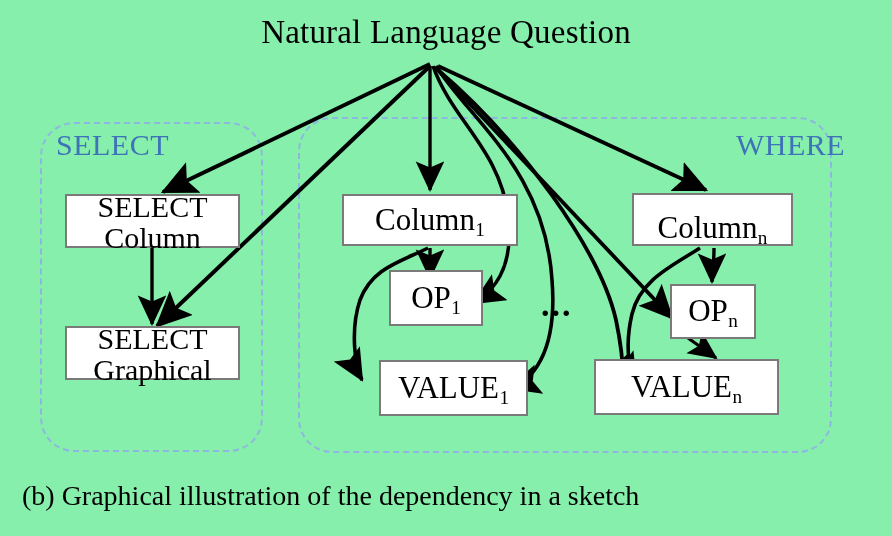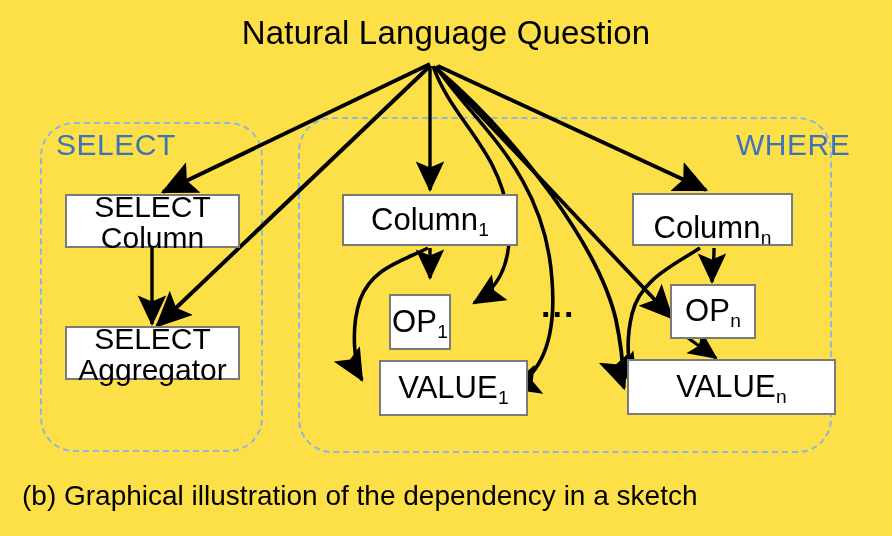--- a/index.html
+++ b/index.html
@@ -4,23 +4,23 @@
 <style>
   html, body {
     margin: 0;
     padding: 0;
     background: #ffffff;
   }
   #canvas {
     position: relative;
     width: 892px;
     height: 536px;
-    background: #fde047;
+    background: #86efac;
     overflow: hidden;
-    font-family: Liberation Sans, sans-serif;
+    font-family: Liberation Serif, serif;
   }
   #wires {
     position: absolute;
     left: 0;
     top: 0;
     width: 892px;
     height: 536px;
     pointer-events: none;
   }
   .title {
@@ -149,44 +149,44 @@
     </g>
   </svg>
 
   <div class="node two-line" style="left:65px; top:194px; width:175px; height:54px; padding-top:2px;">
     <span class="ln">SELECT</span>
     <span class="ln">Column</span>
   </div>
 
   <div class="node two-line" style="left:65px; top:326px; width:175px; height:54px; padding-top:2px;">
     <span class="ln">SELECT</span>
-    <span class="ln">Aggregator</span>
+    <span class="ln">Graphical</span>
   </div>
 
   <div class="node one-line" style="left:342px; top:194px; width:176px; height:52px;">
     <span><span>Column</span><span class="sub">1</span></span>
   </div>
 
-  <div class="node one-line" style="left:389px; top:294px; width:62px; height:56px;">
+  <div class="node one-line" style="left:389px; top:270px; width:94px; height:56px;">
     <span><span>OP</span><span class="sub">1</span></span>
   </div>
 
   <div class="node one-line" style="left:355px; top:360px; width:149px; height:56px;margin-left:24px;">
     <span><span>VALUE</span><span class="sub">1</span></span>
   </div>
 
   <div class="ellipsis" style="left:541px; top:288px;">...</div>
 
   <div class="node one-line" style="left:632px; top:193px; width:161px; height:53px;justify-content:flex-end;">
     <span><span>Column</span><span class="sub">n</span></span>
   </div>
 
   <div class="node one-line" style="left:670px; top:284px; width:86px; height:55px;">
     <span><span>OP</span><span class="sub">n</span></span>
   </div>
 
-  <div class="node one-line" style="left:627px; top:359px; width:209px; height:56px;">
+  <div class="node one-line" style="left:594px; top:359px; width:185px; height:56px;">
     <span><span>VALUE</span><span class="sub">n</span></span>
   </div>
 
   <div class="caption">(b) Graphical illustration of the dependency in a sketch</div>
 
 </div>
 
 </body></html>

